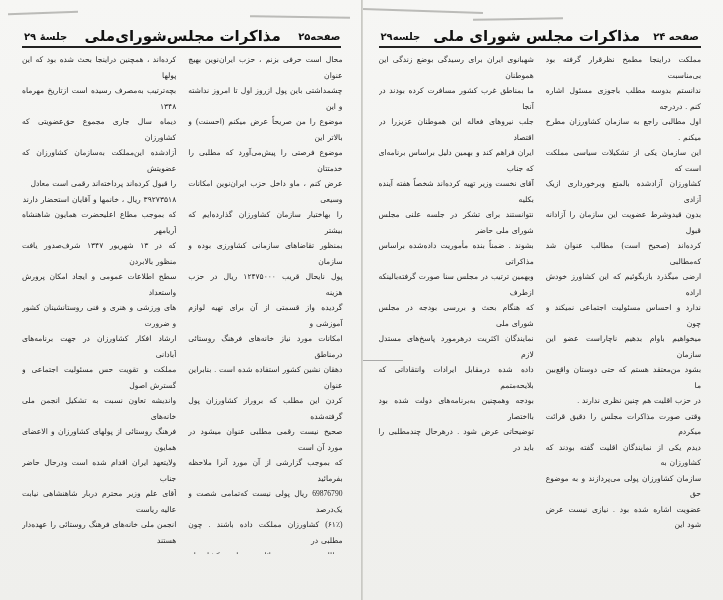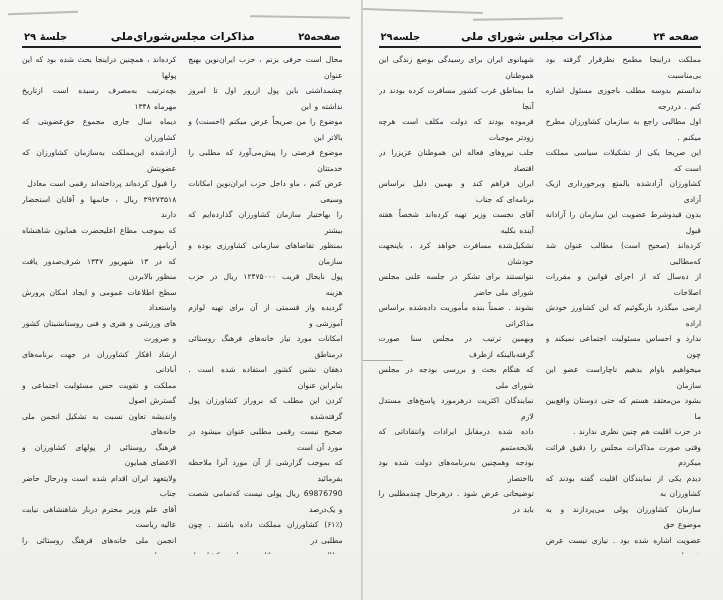--- a/index.html
+++ b/index.html
@@ -20,28 +20,28 @@
   .scan-mark {
     position: absolute; height: 2px; background: #8a8a86; opacity: .55;
   }
   .header {
     position: absolute; top: 28px; left: 24px; right: 20px;
     height: 16px; direction: rtl;
     display: flex; justify-content: space-between; align-items: center;
     font-weight: bold; font-size: 10px; color: #111;
   }
   .page.right .header { left: 18px; right: 24px; }
-  .header .title { font-size: 11px; }
+  .header .title { font-size: 15px; }
   .rule {
     position: absolute; top: 46px; left: 22px; right: 20px; height: 2px; background: #222;
   }
   .page.right .rule { left: 16px; right: 22px; }
   .cols {
     position: absolute; top: 52px; left: 22px; right: 18px; bottom: 46px;
-    display: flex; flex-direction: row-reverse; gap: 12px; direction: rtl;
+    display: flex; flex-direction: row-reverse; gap: 12px; direction: rtl; font-family: Liberation Serif, serif;
   }
   .page.right .cols { left: 16px; right: 22px; justify-content: center; }
   .col {
     flex: 1; font-size: 7.6px; line-height: 15.5px; text-align: justify;
     color: #262626; overflow: hidden; word-spacing: 1px;
     text-align-last: right;
   }
   .col p { margin: 0; }
   .sep-line {
     position: absolute; height: 1px; background: #777; opacity: .6;
@@ -113,43 +113,40 @@
       <span>صفحه ۲۴</span>
       <span class="title">مذاکرات مجلس شورای ملی</span>
       <span>جلسه۲۹</span>
     </div>
     <div class="rule"></div>
 
     <div class="cols">
       <div class="col">
           <p>شهبانوی ایران برای رسیدگی بوضع زندگی این هموطنان</p>
           <p>ما بمناطق غرب کشور مسافرت کرده بودند در آنجا</p>
-          <p>فرموده بودند که دولت مکلف است هرچه زودتر موجبات</p>
           <p>جلب نیروهای فعاله این هموطنان عزیزرا در اقتصاد</p>
           <p>ایران فراهم کند و بهمین دلیل براساس برنامه‌ای که جناب</p>
           <p>آقای نخست وزیر تهیه کرده‌اند شخصاً هفته آینده بکلیه</p>
-          <p>تشکیل‌شده مسافرت خواهد کرد ، باینجهت خودشان</p>
           <p>نتوانستند برای تشکر در جلسه علنی مجلس شورای ملی حاضر</p>
           <p>بشوند . ضمناً بنده مأموریت داده‌شده براساس مذاکراتی</p>
           <p>وبهمین ترتیب در مجلس سنا صورت گرفته‌بالینکه ازطرف</p>
           <p>که هنگام بحث و بررسی بودجه در مجلس شورای ملی</p>
           <p>نمایندگان اکثریت درهرمورد پاسخ‌های مستدل لازم</p>
           <p>داده شده درمقابل ایرادات وانتقاداتی که بلایحه‌متمم</p>
           <p>بودجه وهمچنین به‌برنامه‌های دولت شده بود بااختصار</p>
           <p>توضیحاتی عرض شود . درهرحال چندمطلبی را باید در</p>
         </div>
       <div class="col">
           <p>مملکت دراینجا مطمح نظرقرار گرفته بود بی‌مناسبت</p>
           <p>ندانستم بدوسه مطلب باجوزی مسئول اشاره کنم . دردرجه</p>
           <p>اول مطالبی راجع به سازمان کشاورزان مطرح میکنم .</p>
-          <p>این صریحا یکی از تشکیلات سیاسی مملکت است که</p>
+          <p>این سازمان یکی از تشکیلات سیاسی مملکت است که</p>
           <p>کشاورزان آزادشده بالمتع وبرخورداری ازیک آزادی</p>
           <p>بدون قیدوشرط عضویت این سازمان را آزادانه قبول</p>
           <p>کرده‌اند (صحیح است) مطالب عنوان شد که‌مطالبی</p>
-          <p>از ده‌سال که از اجرای قوانین و مقررات اصلاحات</p>
           <p>ارضی میگذرد بازبگوئیم که این کشاورز خودش اراده</p>
           <p>ندارد و احساس مسئولیت اجتماعی نمیکند و چون</p>
           <p>میخواهیم باوام بدهیم ناچاراست عضو این سازمان</p>
           <p>بشود من‌معتقد هستم که حتی دوستان واقع‌بین ما</p>
           <p>در حزب اقلیت هم چنین نظری ندارند .</p>
           <p>وقتی صورت مذاکرات مجلس را دقیق قرائت میکردم</p>
           <p>دیدم یکی از نمایندگان اقلیت گفته بودند که کشاورزان به</p>
           <p>سازمان کشاورزان پولی می‌پردازند و به موضوع حق</p>
           <p>عضویت اشاره شده بود . نیازی نیست عرض شود این</p>
         </div>

